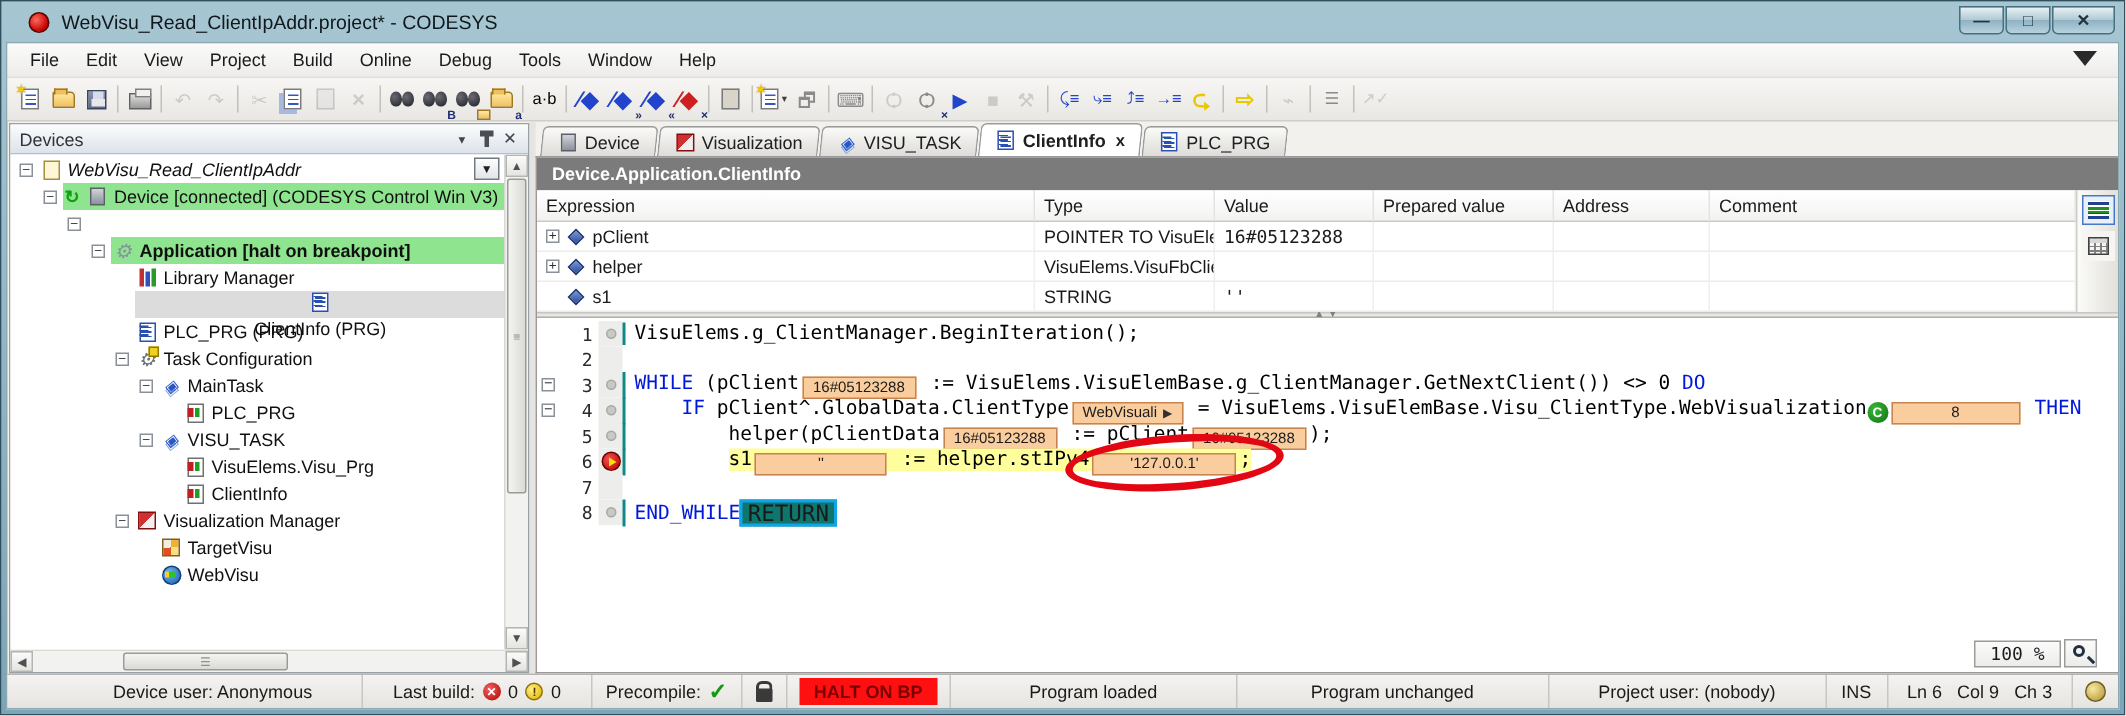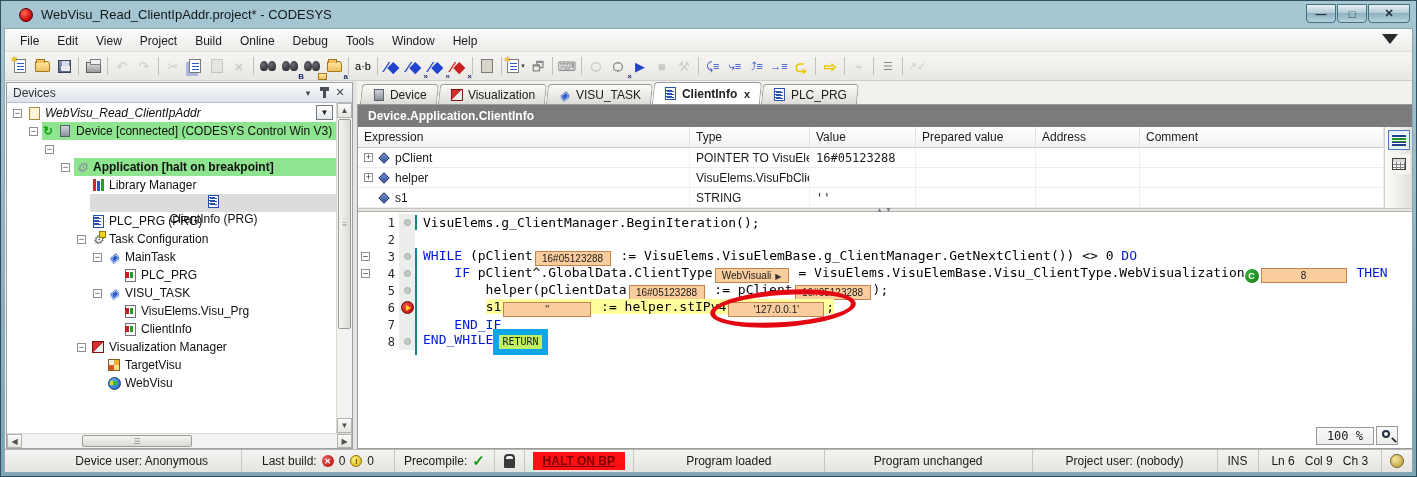--- a/index.html
+++ b/index.html
@@ -131,35 +131,35 @@
   .col-bullet { width:16px; flex:none; background:#EDEDEB; height:17px; display:flex; align-items:center; justify-content:center; }
   .bullet { width:7px; height:7px; border-radius:50%; background:#C8C8C4; border:1px solid #A8A8A4; }
   .bp { width:13px; height:13px; border-radius:50%; background:radial-gradient(circle at 35% 35%, #F05050, #B80000); border:1px solid #700000; display:flex; align-items:center; justify-content:center; }
   .bp i { width:0; height:0; border-top:3px solid transparent; border-bottom:3px solid transparent; border-left:5px solid #FFE000; margin-left:2px; }
   .col-code { flex:1; border-left:2px solid #108888; padding-left:6px; white-space:pre; }
   .kw { color:#0018D8; }
   .hlstmt { background:#FEFE9C; }
   .valbox { display:inline-block; background:#F9CD9E; border:1px solid #C88450; font-family:"Liberation Sans",sans-serif; font-size:10px; line-height:13px; height:15px; text-align:center; color:#1A1A1A; vertical-align:-2px; padding:0 3px; margin:0 2px; }
   .enumarrow { font-size:8px; margin-left:4px; color:#303030; }
   .cbadge { display:inline-block; width:14px; height:14px; border-radius:50%; background:radial-gradient(circle at 35% 35%, #38B838, #107010); color:#FFFFFF; font-family:"Liberation Sans",sans-serif; font-size:9px; font-weight:bold; text-align:center; line-height:14px; vertical-align:-2px; }
-  .returnbox { display:inline-block; background:#bef264; border:6px solid #0ea5e9; font-size:10px; line-height:14px; padding:0 3px; color:#1A1A1A; vertical-align:-1px; }
+  .returnbox { display:inline-block; background:#0f766e; border:2px solid #0ea5e9; font-size:15px; line-height:14px; padding:0 3px; color:#1A1A1A; vertical-align:-1px; }
   .annot-wrap { position:relative; display:inline-block; }
   .ellipse { position:absolute; left:-16px; right:-30px; top:-9px; bottom:-10px; border:5px solid #E30613; border-radius:50%; transform:rotate(-4deg); pointer-events:none; z-index:5; }
   .zoomctl { position:absolute; right:14px; bottom:3px; display:flex; align-items:center; gap:2px; z-index:4; }
   .zoomval { border:1px solid #9A9A96; background:linear-gradient(#FBFBFB,#ECECEA); font-size:12px; padding:1px 10px; color:#1A1A1A; }
   .zoombtn { width:22px; height:19px; border:1px solid #9A9A96; background:linear-gradient(#FBFBFB,#ECECEA); position:relative; }
   .mag { position:absolute; left:5px; top:3px; width:8px; height:8px; border:2px solid #203040; border-radius:50%; }
   .mag:after { content:""; position:absolute; left:7px; top:7px; width:6px; height:2px; background:#203040; transform:rotate(45deg); }
   
   .statusbar { height:23px; background:linear-gradient(#F4F3F1,#E6E4E0); border-top:1px solid #B8B6B2; display:flex; align-items:center; font-size:12px; color:#1A1A1A; }
   .scell { display:flex; align-items:center; justify-content:center; height:100%; border-right:1px solid #C8C6C2; gap:5px; padding:0 8px; white-space:nowrap; }
   .errdot { width:12px; height:12px; border-radius:50%; background:radial-gradient(circle at 35% 35%, #F06060, #B00000); color:#FFF; font-size:8px; font-weight:bold; display:flex; align-items:center; justify-content:center; }
   .warndot { width:12px; height:12px; border-radius:50%; background:radial-gradient(circle at 35% 35%, #FFF080, #E0B000); color:#503800; font-size:8px; font-weight:bold; display:flex; align-items:center; justify-content:center; border:1px solid #907000;}
   .checkmark { color:#119911; font-size:15px; font-weight:bold; }
-  .haltbadge { background:#FF1010; color:#7A0000; font-weight:bold; padding:2px 10px; font-size:12px;text-decoration:underline; }
+  .haltbadge { background:#FF1010; color:#7A0000; font-weight:bold; padding:2px 10px; font-size:12px; }
   .lockico { position:relative; width:11px; height:9px; background:#3A3A3A; border-radius:1px; margin-top:4px; }
   .lockico:before { content:""; position:absolute; left:0px; top:-5px; width:7px; height:6px; border:2px solid #3A3A3A; border-bottom:none; border-radius:4px 4px 0 0; }
   .userglobe { width:14px; height:14px; border-radius:50%; background:radial-gradient(circle at 35% 35%, #F8E8A0, #B09030); border:1px solid #706020; }
 </style>
 </head>
 <body>
 
 <div class="window">
   <div class="titlebar">
     <div class="app-dot"></div>
@@ -646,21 +646,20 @@
                     <span class="bp">
                       <i></i>
                     </span>
                   </span>
                   <span class="col-code"><span>        </span><span class="hlstmt"><span>s1</span><span class="valbox" style="min-width: 88px;">''</span><span> := helper.stIPv4</span><span class="annot-wrap"><span class="valbox" style="min-width: 96px;">'127.0.0.1'</span><span class="ellipse"></span></span><span>;</span></span></span>
                 </div>
                 <div class="cline">
                   <span class="col-collapse"></span>
                   <span class="col-num">7</span>
                   <span class="col-bullet"></span>
-                  <span class="col-code"><span>    </span><span class="kw">END_IF</span></span>
                 </div>
                 <div class="cline">
                   <span class="col-collapse"></span>
                   <span class="col-num">8</span>
                   <span class="col-bullet">
                     <span class="bullet"></span>
                   </span>
                   <span class="col-code"><span class="kw">END_WHILE</span><span class="returnbox">RETURN</span></span>
                 </div>
               </div>

